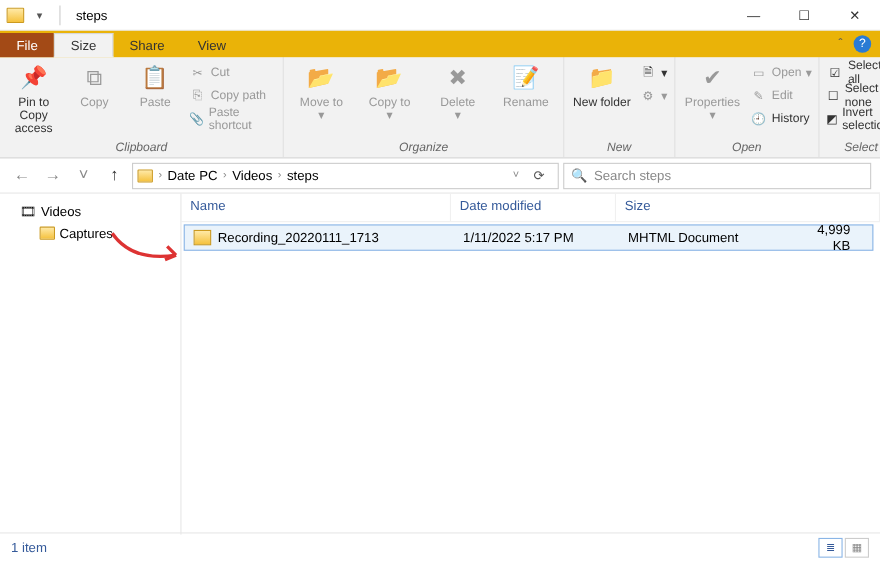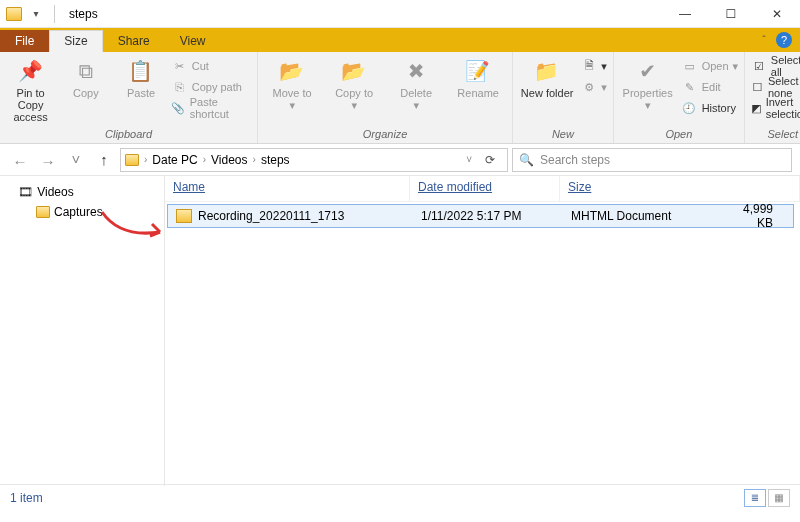--- a/index.html
+++ b/index.html
@@ -47,21 +47,21 @@
 .search .sic { margin-right:6px; }
 
 
 .main { display:flex; height:310px; }
 .tree { width:165px; border-right:1px solid #e7e7e7; padding:6px 4px; font-size:12px; position:relative; }
 .tree-row { display:flex; align-items:center; gap:4px; height:20px; padding-left:14px; }
 .tree-row.sub { padding-left:32px; }
 .tree .arrow-ann { position:absolute; left:100px; top:34px; width:70px; height:30px; }
 .list { flex:1; display:flex; flex-direction:column; }
 .cols { display:flex; height:26px; border-bottom:1px solid #f0f0f0; font-size:12px; color:#355a9a; }
-.cols>div { padding:4px 8px; border-right:1px solid #f0f0f0;text-decoration:underline; }
+.cols>div { padding:4px 8px; border-right:1px solid #f0f0f0; }
 .c-name{ width:245px; } .c-date{width:150px;} .c-type{width:170px;} .c-size{flex:1;}
 .row { display:flex; height:24px; align-items:center; font-size:12px; border:1px solid #8ab5e6; background:#eaf3fb; margin:2px 6px 0 2px; }
 .row>div{ padding:0 8px; }
 .row .fi { display:flex; align-items:center; gap:6px; width:245px; }
 .row .fi .ficon{ width:16px; height:14px; background:linear-gradient(#ffe9a6,#f5c23e); border:1px solid #cc9a1f; }
 
 
 .status { position:absolute; bottom:12px; left:0; right:0; height:26px; border-top:1px solid #e7e7e7; display:flex; align-items:center; padding:0 10px; font-size:12px; color:#355a9a; }
 .status .views { position:absolute; right:10px; display:flex; gap:2px; }
 .viewbtn { width:22px; height:18px; border:1px solid #8ab5e6; display:flex; align-items:center; justify-content:center; font-size:10px; }

